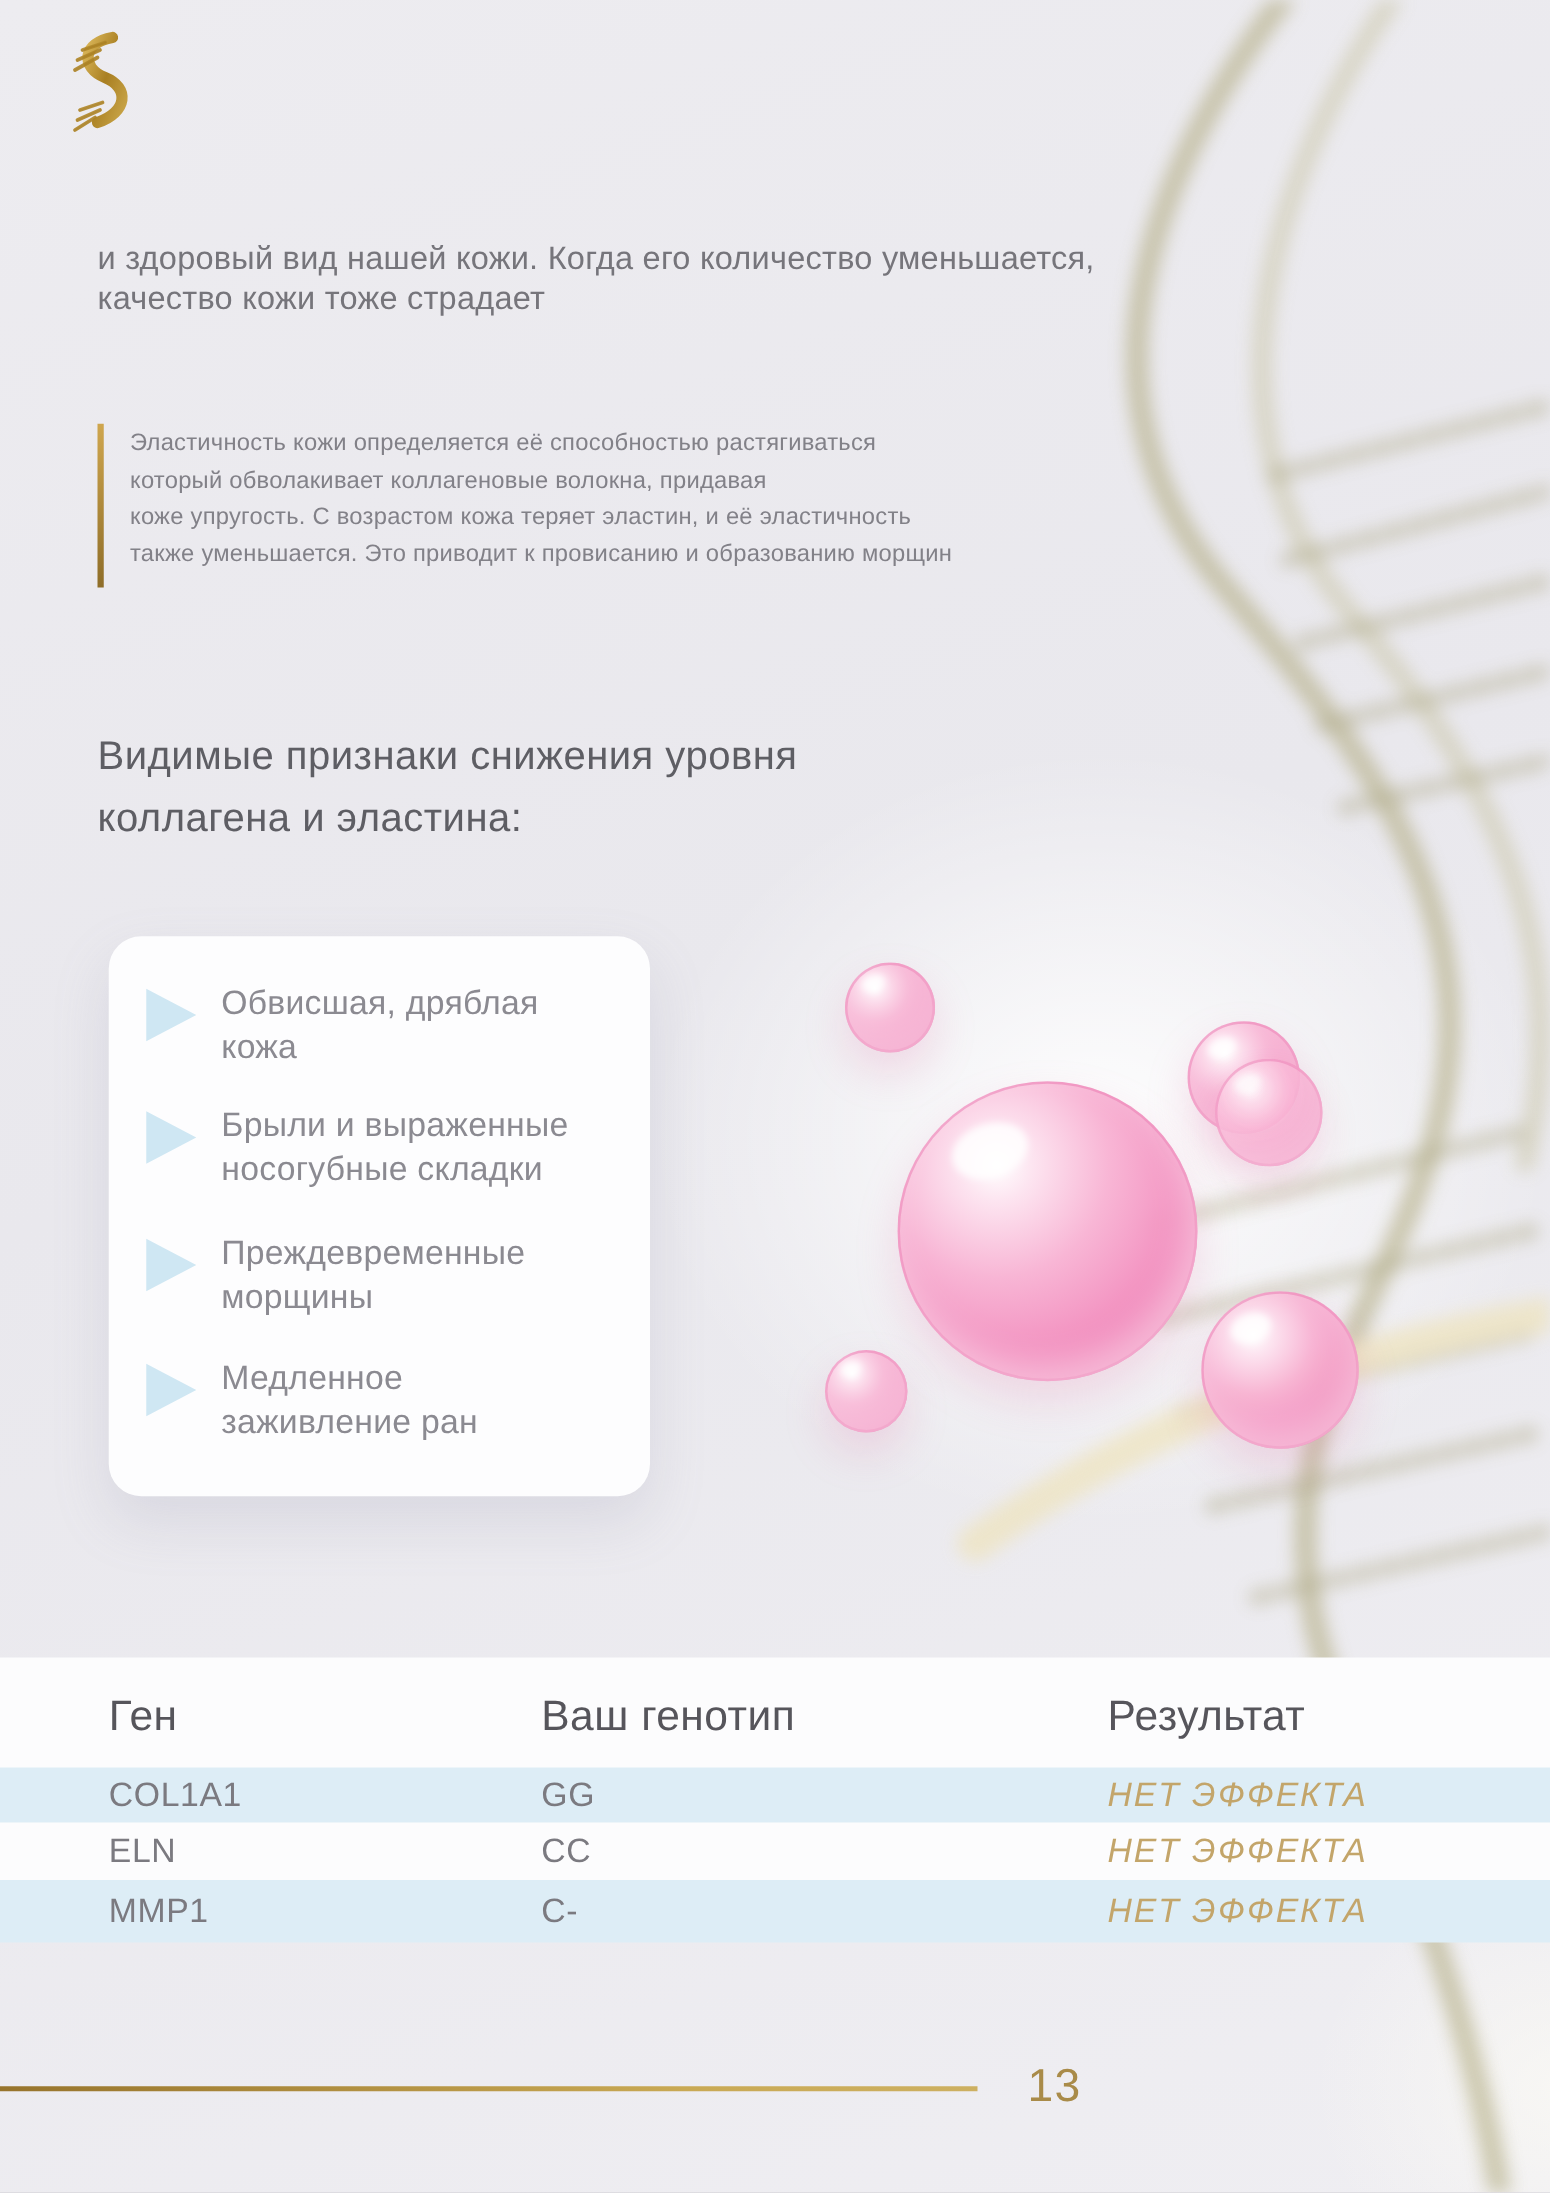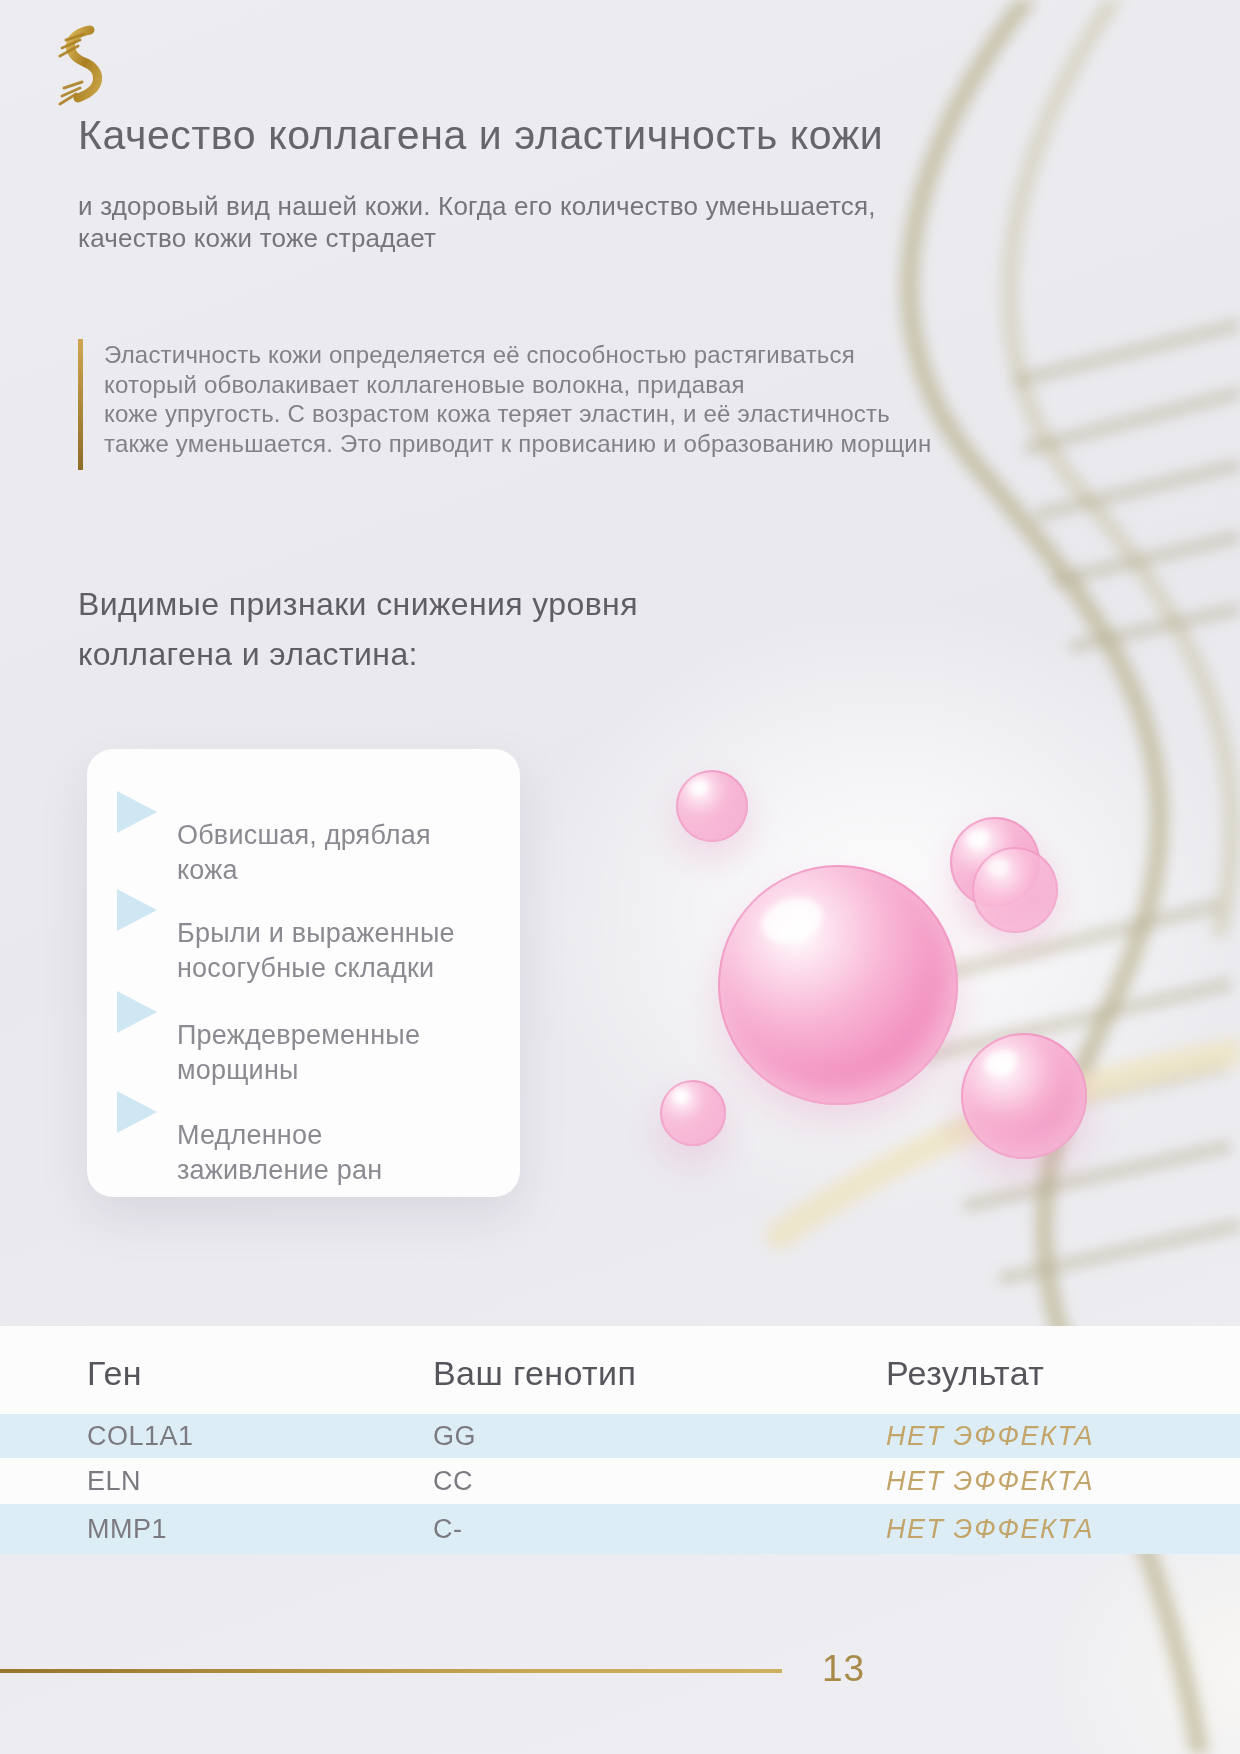--- a/index.html
+++ b/index.html
@@ -31,41 +31,41 @@
   .intro {
     position:absolute; left:78px; top:190px;
     font-size:26px; font-weight:300; line-height:32px; color:#76757b; letter-spacing:.2px;
   }
   .quote-bar {
     position:absolute; left:78px; top:339px; width:5px; height:131px;
     background: linear-gradient(#cfa64e, #8e6d28);
   }
   .quote {
     position:absolute; left:104px; top:340px;
-    font-size:24px; font-weight:300; line-height:29.5px; color:#828188; letter-spacing:.2px;
+    font-size:19px; font-weight:300; line-height:29.5px; color:#828188; letter-spacing:.2px;
   }
   .h2 {
     position:absolute; left:78px; top:579px;
     font-size:32px; font-weight:300; line-height:50px; color:#5e5e64; letter-spacing:.4px;
   }
   
   .card {
     position:absolute; left:87px; top:749px; width:433px; height:448px;
     background:#fdfdfe; border-radius:26px;
     box-shadow: 0 20px 45px rgba(140,140,165,.18);
   }
   .sign { position:absolute; left:0; width:100%; }
   .sign .tri {
     position:absolute; left:30px; top:6px; width:0; height:0;
     border-top:21px solid transparent; border-bottom:21px solid transparent;
     border-left:40px solid #cfe7f3;
   }
   .sign .txt {
     position:absolute; left:90px; top:0;
-    font-size:27px; font-weight:300; line-height:35px; color:#8b8a91; letter-spacing:.2px;margin-top:33px;
+    font-size:27px; font-weight:300; line-height:35px; color:#8b8a91; letter-spacing:.2px;
   }
   .sign1 { top:36px; } .sign2 { top:134px; } .sign3 { top:236px; } .sign4 { top:336px; }
   
   .bubble {
     position:absolute; border-radius:50%;
     background: radial-gradient(circle at 33% 28%,
       rgba(255,255,255,.98) 0%, rgba(253,228,240,.96) 12%,
       rgba(248,178,211,.95) 38%, rgba(243,145,192,.96) 62%,
       rgba(238,118,176,.97) 82%, rgba(230,90,158,1) 96%);
     box-shadow: inset -8px -14px 26px rgba(255,255,255,.45),
@@ -149,21 +149,20 @@
         <path d="M40 10 L22 16"></path>
           <path d="M36 16 L18 24"></path>
           <path d="M34 22 L16 32"></path>
         <path d="M38 58 L20 64"></path>
           <path d="M36 64 L18 72"></path>
           <path d="M32 70 L16 80"></path>
       </g>
     </g>
   </svg>
 
-  <div class="title">Качество коллагена и эластичность кожи</div>
 
   <div class="intro">
     <div>и здоровый вид нашей кожи. Когда его количество уменьшается,</div>
     <div>качество кожи тоже страдает</div>
   </div>
 
   <div class="quote-bar"></div>
   <div class="quote">
     <div>Эластичность кожи определяется её способностью растягиваться</div>
     <div>который обволакивает коллагеновые волокна, придавая</div>

